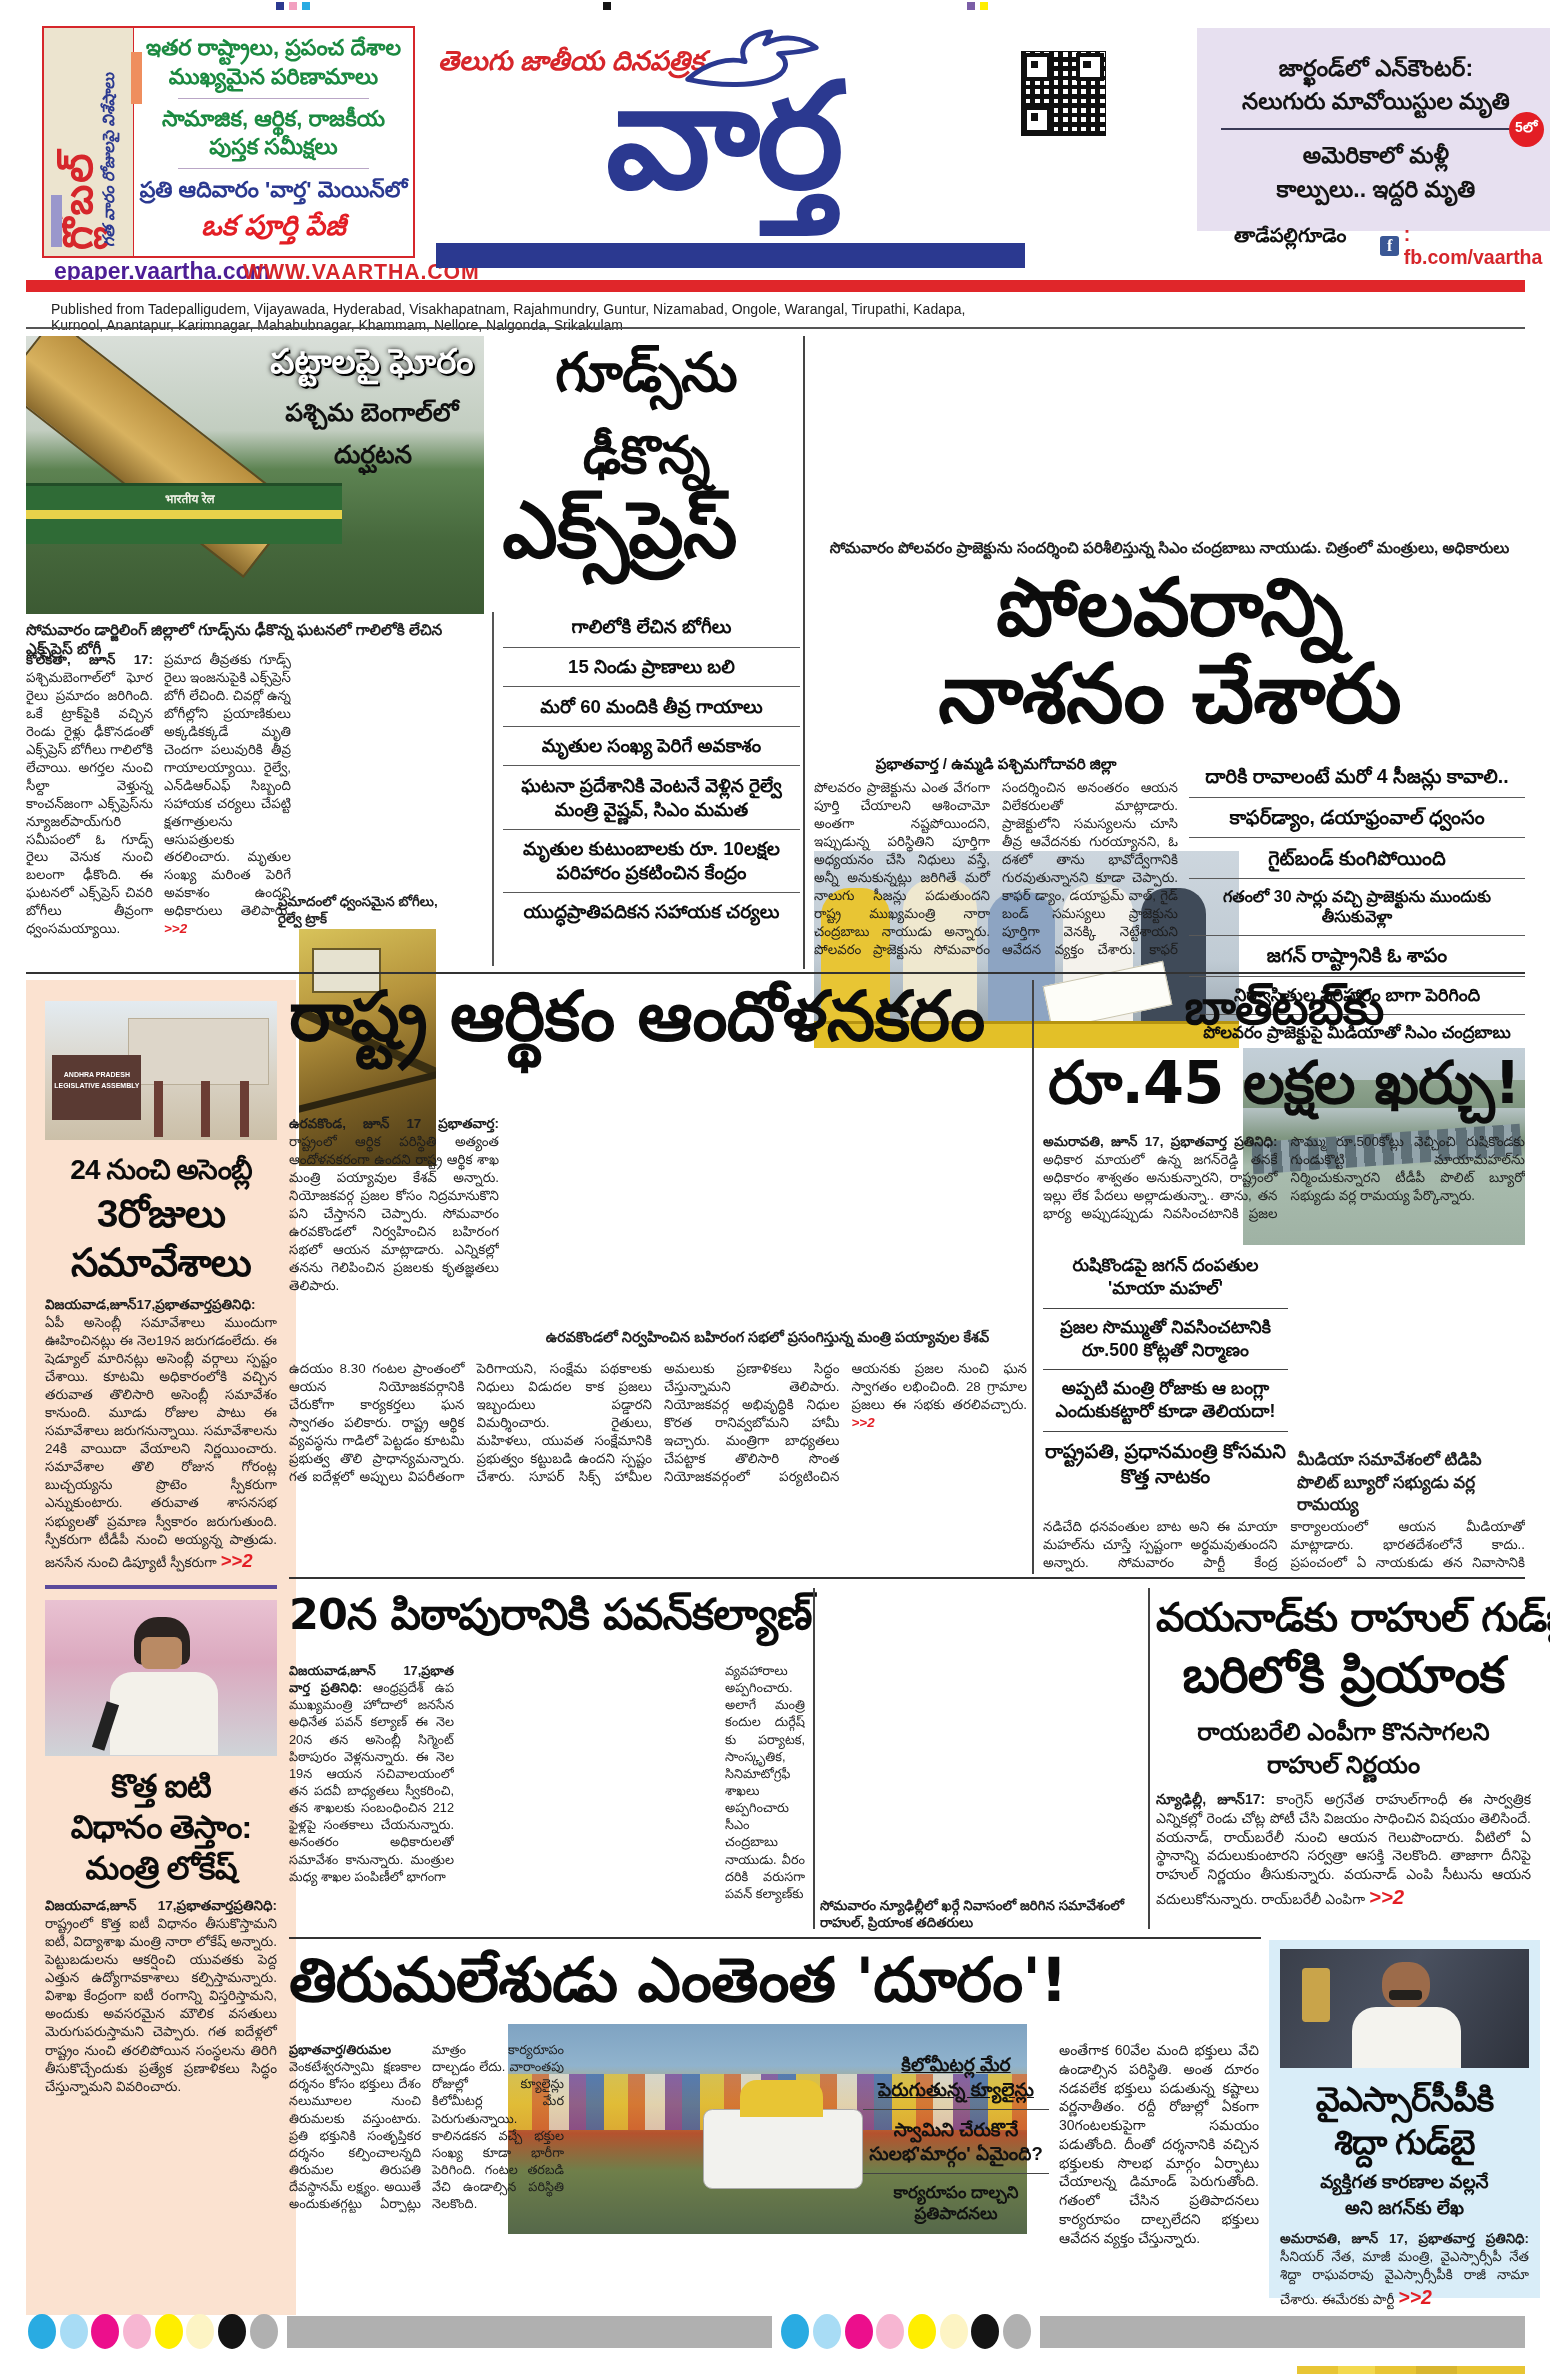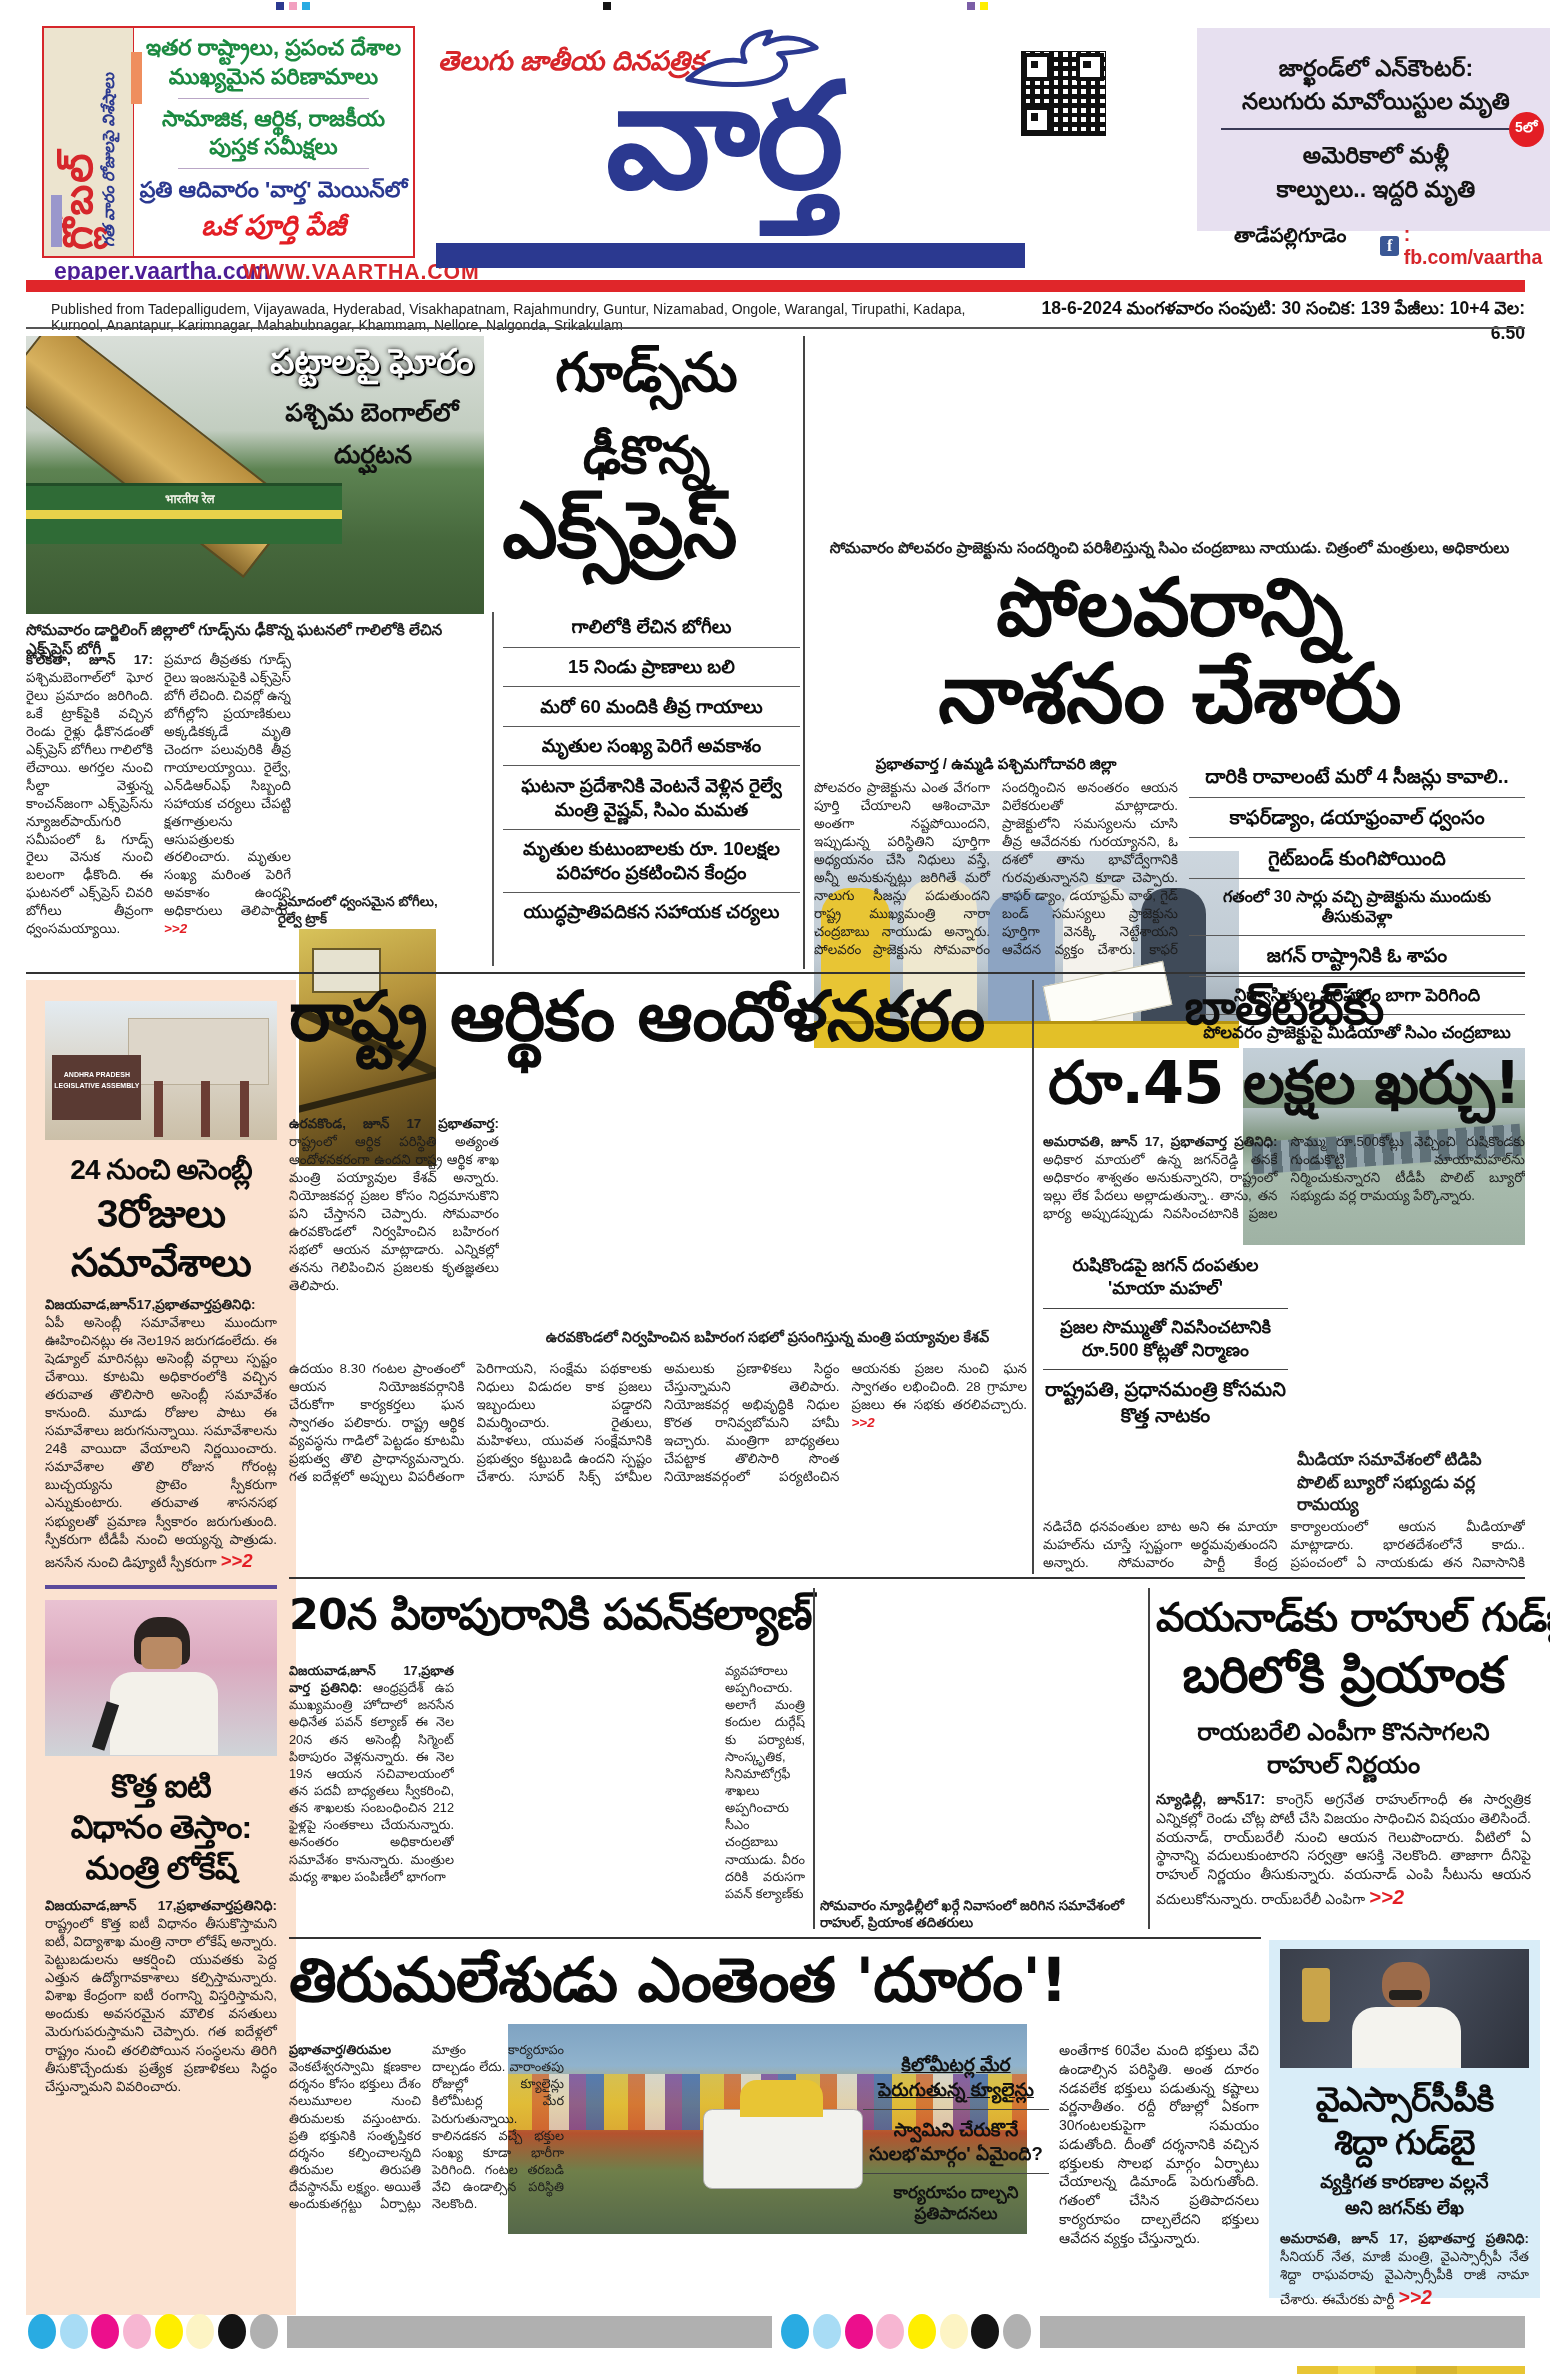--- a/index.html
+++ b/index.html
@@ -109,21 +109,20 @@
   </div>
 
   <div class="abs b" style="left:1234px;top:224px;font-size:19.5px;">తాడేపల్లిగూడెం</div>
   <div class="abs" style="left:1380px;top:223px;display:flex;align-items:center;gap:4.6px;">
     <span class="fbic">f</span>
     <span class="b" style="color:#d6262b;font-size:19.5px;">: fb.com/vaartha</span>
   </div>
 
   <div class="abs" style="left:26px;top:280px;width:1499px;height:12px;background:#e0262a;"></div>
   <div class="abs" style="left:51px;top:301px;width:955px;font-size:14px;color:#222;">Published from  Tadepalligudem, Vijayawada, Hyderabad, Visakhapatnam, Rajahmundry, Guntur, Nizamabad, Ongole, Warangal, Tirupathi, Kadapa, Kurnool, Anantapur,  Karimnagar, Mahabubnagar, Khammam, Nellore, Nalgonda, Srikakulam</div>
-  <div class="abs b" style="left:1006px;top:298px;width:519px;text-align:right;font-size:17.6px;">18-6-2024 మంగళవారం సంపుటి: 30 సంచిక: 139  పేజీలు: 10+4  వెల: 6.50</div>
   <div class="abs" style="left:26px;top:327px;width:1499px;height:1.9px;background:#555;"></div>
 
   <div class="abs photo" style="left:26px;top:336px;width:458px;height:278px;background:linear-gradient(#d9dfd9 0%,#c2cdc0 34%,#5d8352 48%,#46683c 74%,#3c5a33 100%);">
     <div class="abs" style="left:28px;top:-18.6px;width:306px;height:85px;background:linear-gradient(#b98f3e,#d8b25f 55%,#8a6a2d);transform:rotate(38deg);transform-origin:left top;border:2.8px solid #5c4a20;"></div>
     <div class="abs" style="left:0;top:147px;width:316px;height:58px;background:#2f6b36;border-top:3.7px solid #224d27;">
       <div style="height:9.3px;background:#e8d24a;margin-top:24px;"></div>
       <div class="abs" style="left:139px;top:3.7px;color:#f3f3e8;font-size:12px;font-weight:bold;">भारतीय रेल</div>
     </div>
     <div class="abs ctr" style="right:5.6px;top:7.4px;width:213px;color:#fff;font-size:34px;font-weight:900;text-shadow:0 0 5.6px #000,1.9px 1.9px 0 #000;line-height:1.1;">పట్టాలపై ఘోరం</div>
     <div class="abs ctr" style="right:5.6px;top:61px;width:213px;color:#101010;font-size:25px;font-weight:bold;line-height:1.25;">పశ్చిమ బెంగాల్‌లో</div>
@@ -249,20 +248,21 @@
 
   <div class="abs hd ctr" style="left:1043px;top:983px;width:482px;font-size:48px;">బాత్‌టబ్‌కు</div>
   <div class="abs hd ctr" style="left:1043px;top:1052px;width:482px;font-size:59px;">రూ.45 లక్షల ఖర్చు!</div>
   <div class="abs body-t jst" style="left:1043px;top:1133px;width:482px;height:104px;column-count:2;column-gap:13px;overflow:hidden;">
     <span class="dl">అమరావతి, జూన్ 17, ప్రభాతవార్త ప్రతినిధి:</span>
     <span>అధికార మాయలో ఉన్న జగన్‌రెడ్డి తనకే అధికారం శాశ్వతం అనుకున్నారని, రాష్ట్రంలో ఇల్లు లేక పేదలు అల్లాడుతున్నా.. తాను, తన భార్య అప్పుడప్పుడు నివసించటానికి ప్రజల సొమ్ము రూ.500కోట్లు వెచ్చించి రుషికొండకు గుండుకొట్టి మాయామహల్‌ను నిర్మించుకున్నారని టీడీపీ పొలిట్ బ్యూరో సభ్యుడు వర్ల రామయ్య పేర్కొన్నారు.</span>
   </div>
   <div class="abs subs" style="left:1043px;top:1247px;width:245px;">
     <div class="s">రుషికొండపై జగన్ దంపతుల 'మాయా మహల్'</div>
     <div class="s">ప్రజల సొమ్ముతో నివసించటానికి రూ.500 కోట్లతో నిర్మాణం</div>
+    <div class="s">అప్పటి మంత్రి రోజాకు ఆ బంగ్లా ఎందుకుకట్టారో కూడా తెలియదా!</div>
     <div class="s" style="font-size:19.5px;">రాష్ట్రపతి, ప్రధానమంత్రి కోసమని కొత్త నాటకం</div>
   </div>
   <div class="abs photo" style="left:1297px;top:1247px;width:228px;height:198px;background:linear-gradient(90deg,#e8c534 0 18%,#f3d94e 18% 34%,#e8c534 34% 52%,#d8b52e 52% 70%,#e8c534 70% 100%);">
     <div class="abs" style="left:0;top:0;width:100%;height:100%;background:repeating-linear-gradient(180deg,transparent 0 41px,rgba(200,30,30,.35) 41px 59px);"></div>
 
   </div>
   <div class="abs cap" style="left:1297px;top:1449px;width:228px;font-size:16.7px;line-height:1.35;">మీడియా సమావేశంలో టిడిపి పొలిట్ బ్యూరో సభ్యుడు వర్ల రామయ్య</div>
   <div class="abs body-t jst" style="left:1043px;top:1518px;width:482px;height:54px;column-count:2;column-gap:13px;overflow:hidden;">
     <span>నడిచేది ధనవంతుల బాట అని ఈ మాయా మహల్‌ను చూస్తే స్పష్టంగా అర్థమవుతుందని అన్నారు. సోమవారం పార్టీ కేంద్ర కార్యాలయంలో ఆయన మీడియాతో మాట్లాడారు. భారతదేశంలోనే కాదు.. ప్రపంచంలో ఏ నాయకుడు తన నివాసానికి ప్రజాధనం వెచ్చించలేదన్నారు. స్వాతంత్ర్యం వచ్చిన 77 సంవత్సరాల్లో భారతపార్లమెంట్ నిర్మాణానికి రూ.700 కోట్లు ఖర్చుచేశారని,</span>
     

